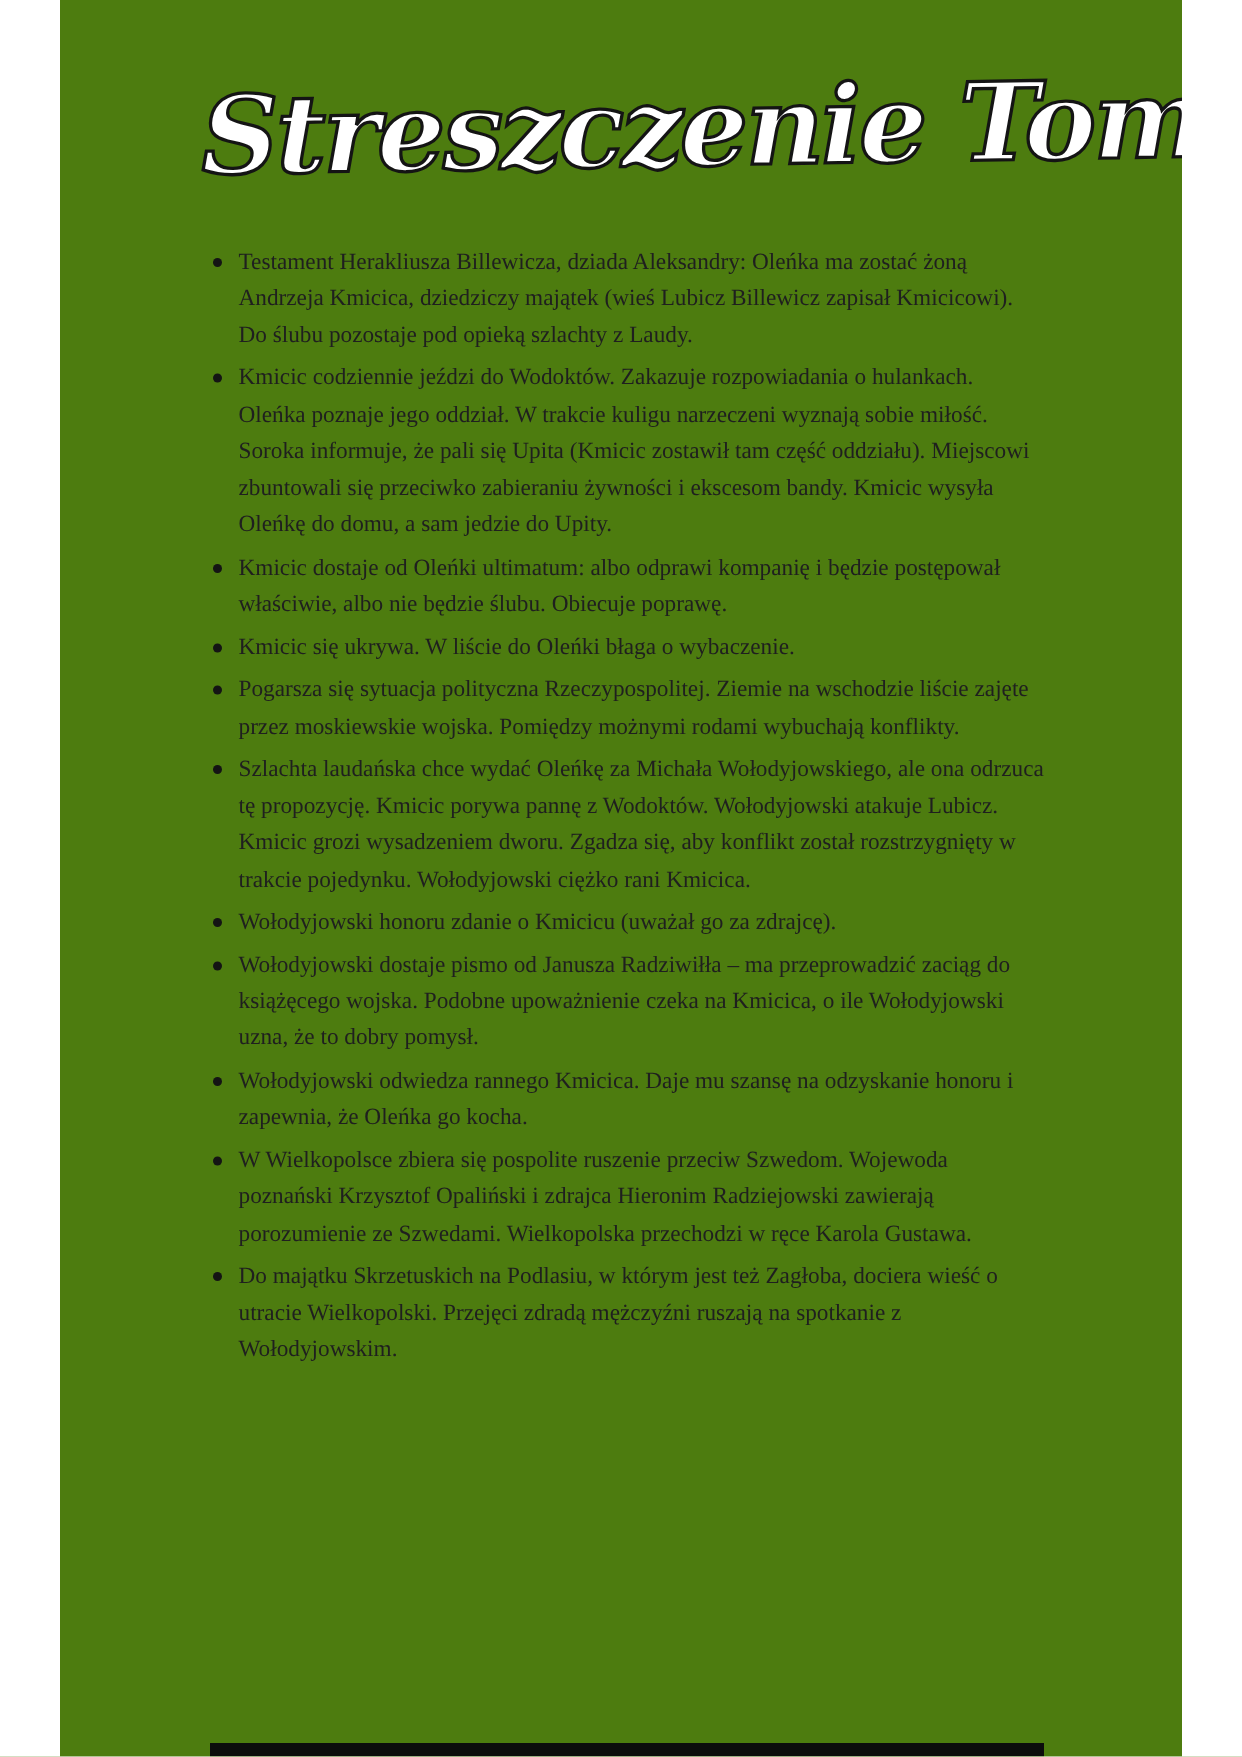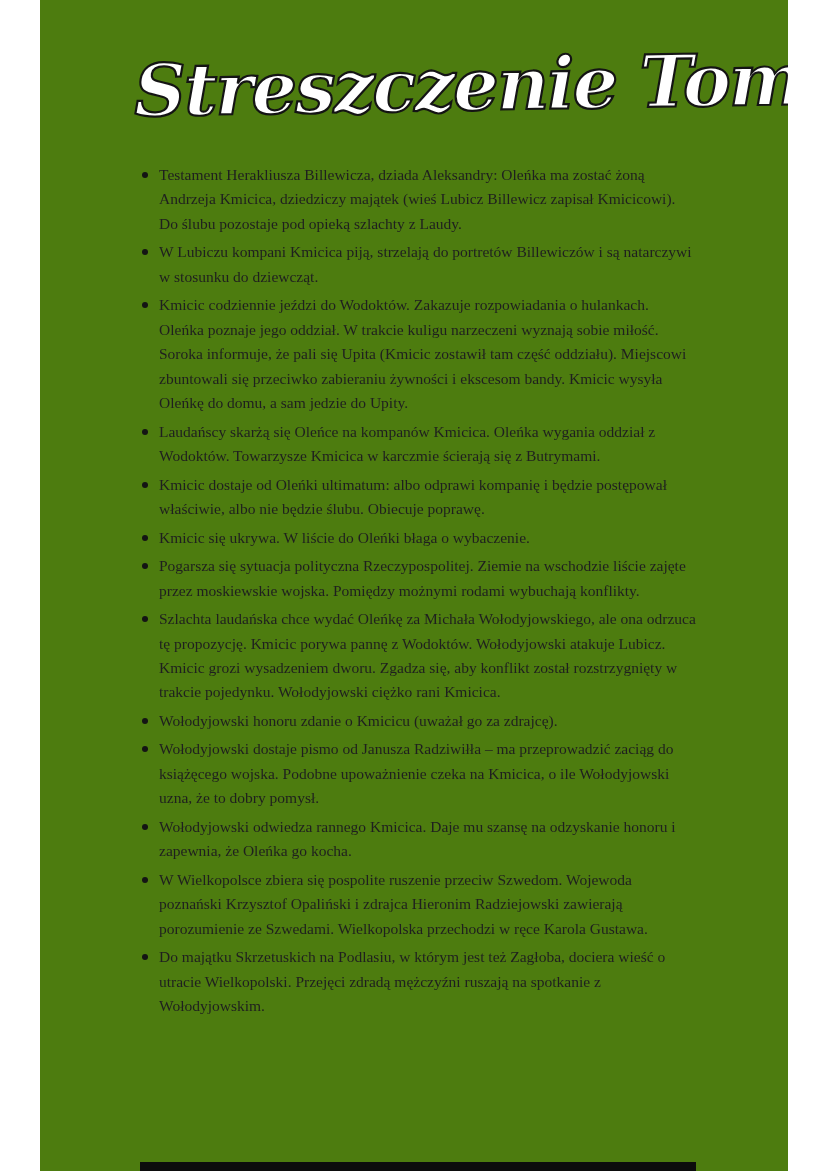--- a/index.html
+++ b/index.html
@@ -74,23 +74,21 @@
 </style>
 </head>
 <body>
 
 <div class="page">
 
   <h1 class="title">Streszczenie Tom 1</h1>
 
   <ul class="summary-list">
     <li>Testament Herakliusza Billewicza, dziada Aleksandry: Oleńka ma zostać żoną Andrzeja Kmicica, dziedziczy majątek (wieś Lubicz Billewicz zapisał Kmicicowi). Do ślubu pozostaje pod opieką szlachty z Laudy.</li>
-    <li>W Lubiczu kompani Kmicica piją, strzelają do portretów Billewiczów i są natarczywi w stosunku do dziewcząt.</li>
     <li>Kmicic codziennie jeździ do Wodoktów. Zakazuje rozpowiadania o hulankach. Oleńka poznaje jego oddział. W trakcie kuligu narzeczeni wyznają sobie miłość. Soroka informuje, że pali się Upita (Kmicic zostawił tam część oddziału). Miejscowi zbuntowali się przeciwko zabieraniu żywności i ekscesom bandy. Kmicic wysyła Oleńkę do domu, a sam jedzie do Upity.</li>
-    <li>Laudańscy skarżą się Oleńce na kompanów Kmicica. Oleńka wygania oddział z Wodoktów. Towarzysze Kmicica w karczmie ścierają się z Butrymami.</li>
     <li>Kmicic dostaje od Oleńki ultimatum: albo odprawi kompanię i będzie postępował właściwie, albo nie będzie ślubu. Obiecuje poprawę.</li>
     <li>Kmicic się ukrywa. W liście do Oleńki błaga o wybaczenie.</li>
     <li>Pogarsza się sytuacja polityczna Rzeczypospolitej. Ziemie na wschodzie liście zajęte przez moskiewskie wojska. Pomiędzy możnymi rodami wybuchają konflikty.</li>
     <li>Szlachta laudańska chce wydać Oleńkę za Michała Wołodyjowskiego, ale ona odrzuca tę propozycję. Kmicic porywa pannę z Wodoktów. Wołodyjowski atakuje Lubicz. Kmicic grozi wysadzeniem dworu. Zgadza się, aby konflikt został rozstrzygnięty w trakcie pojedynku. Wołodyjowski ciężko rani Kmicica.</li>
     <li>Wołodyjowski honoru zdanie o Kmicicu (uważał go za zdrajcę).</li>
     <li>Wołodyjowski dostaje pismo od Janusza Radziwiłła – ma przeprowadzić zaciąg do książęcego wojska. Podobne upoważnienie czeka na Kmicica, o ile Wołodyjowski uzna, że to dobry pomysł.</li>
     <li>Wołodyjowski odwiedza rannego Kmicica. Daje mu szansę na odzyskanie honoru i zapewnia, że Oleńka go kocha.</li>
     <li>W Wielkopolsce zbiera się pospolite ruszenie przeciw Szwedom. Wojewoda poznański Krzysztof Opaliński i zdrajca Hieronim Radziejowski zawierają porozumienie ze Szwedami. Wielkopolska przechodzi w ręce Karola Gustawa.</li>
     <li>Do majątku Skrzetuskich na Podlasiu, w którym jest też Zagłoba, dociera wieść o utracie Wielkopolski. Przejęci zdradą mężczyźni ruszają na spotkanie z Wołodyjowskim.</li>
   </ul>

